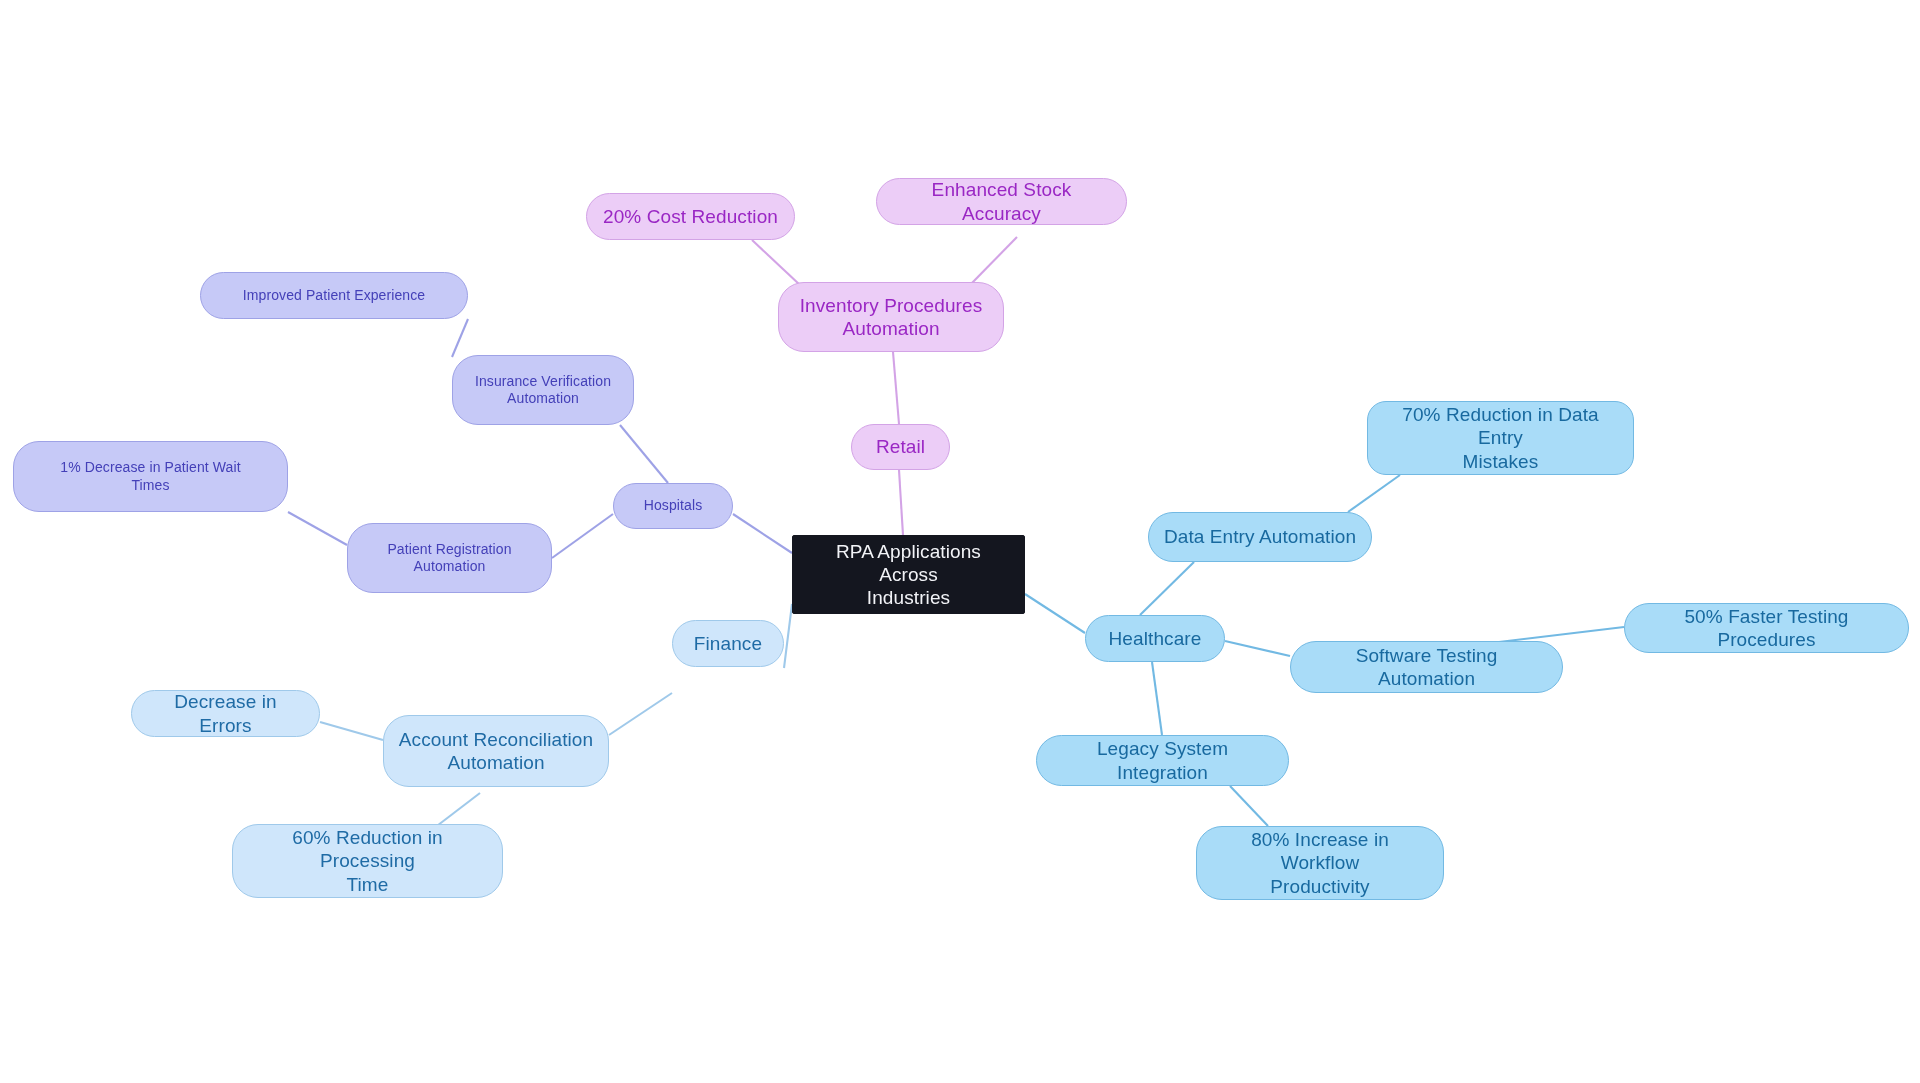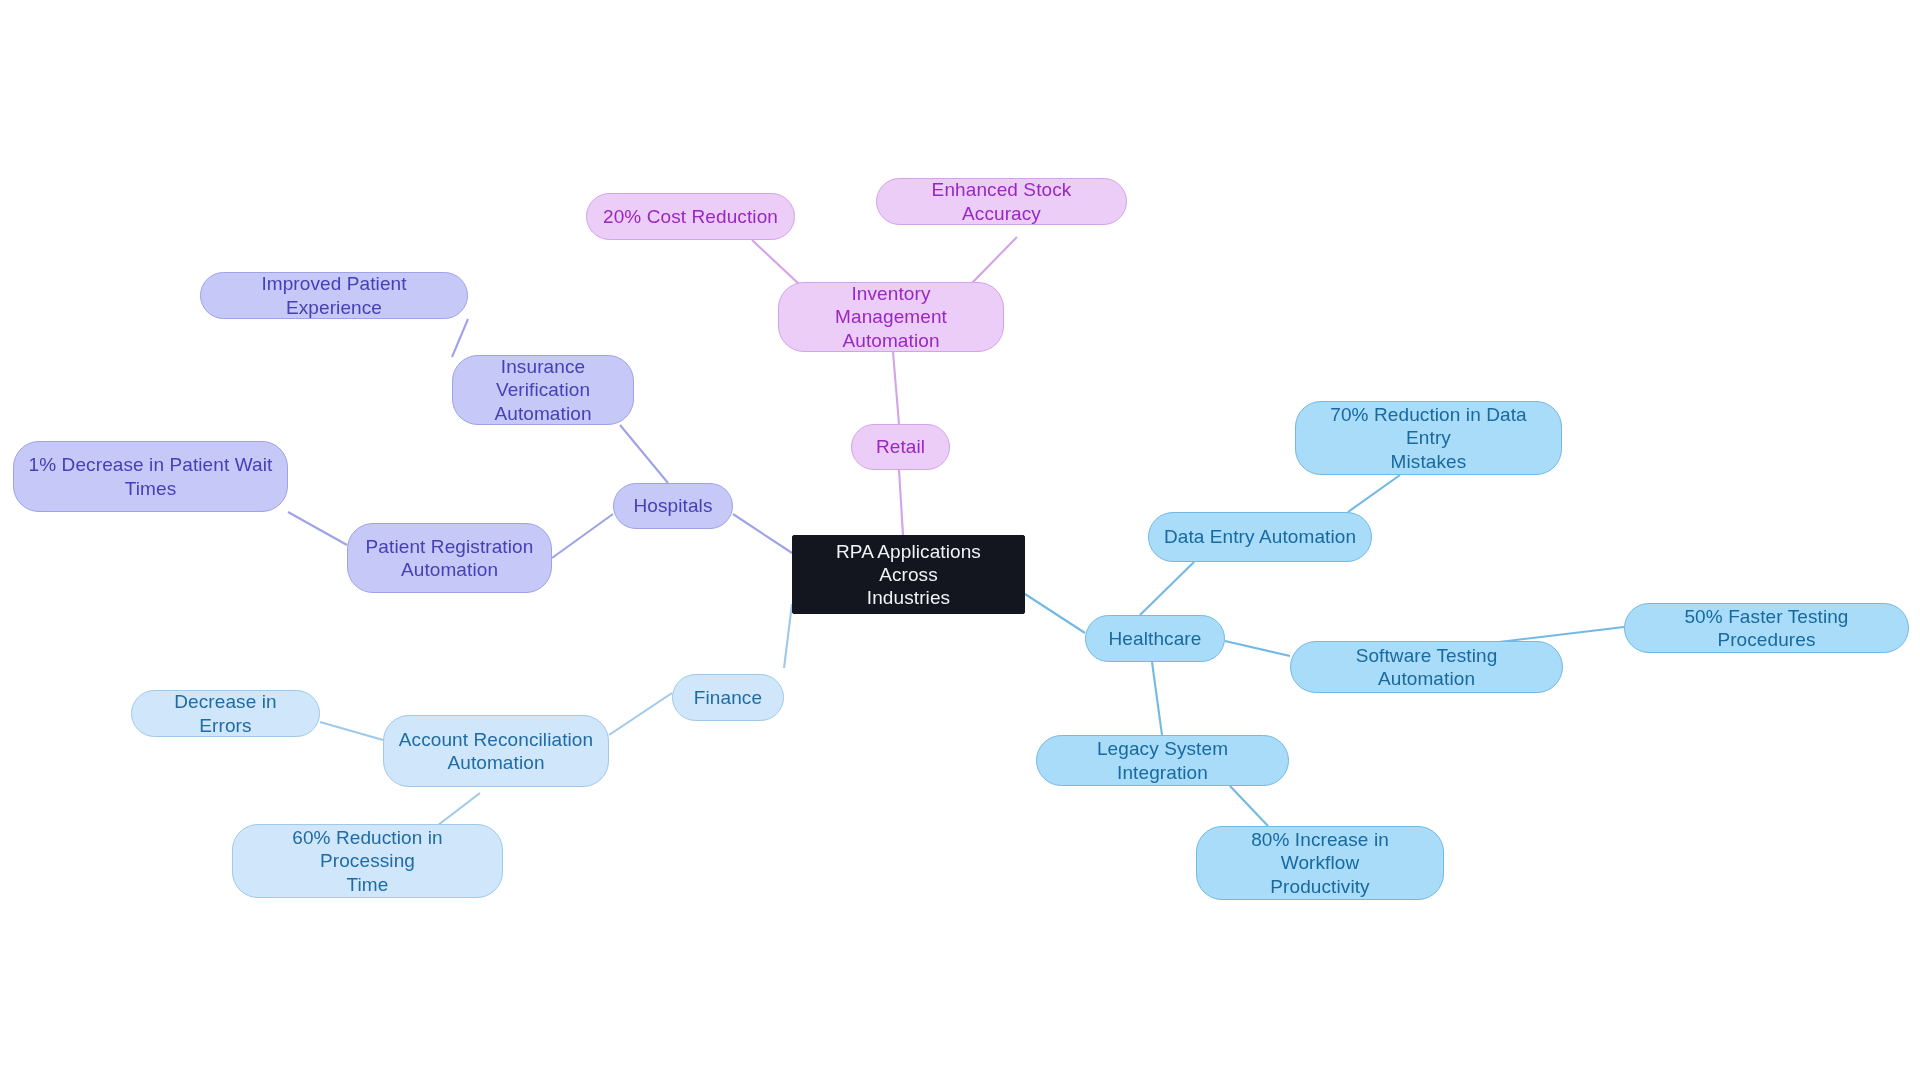--- a/index.html
+++ b/index.html
@@ -53,21 +53,21 @@
     color: #f2f3f7;
     font-size: 19px;
     border-radius: 2px;
   }
 
   
   .n-lav {
     background: #c6c9f7;
     border-color: #9ea2e6;
     color: #4440b8;
-    font-size: 19px;
+    font-size: 14px;
     align-items: center;
   }
 
   
   .n-pink {
     background: #eccdf7;
     border-color: #d3a3e6;
     color: #9a27c4;
     font-size: 19px;
   }
@@ -162,41 +162,41 @@
   <div class="node n-lav" style="left:13px; top:441px; width:275px; height:71px;">
     <span class="node-label">1% Decrease in Patient Wait
 Times</span>
   </div>
 
   <div class="node n-pink" style="left:851px; top:424px; width:99px; height:46px;">
     <span class="node-label">Retail</span>
   </div>
 
   <div class="node n-pink" style="left:778px; top:282px; width:226px; height:70px;">
-    <span class="node-label">Inventory Management
+    <span class="node-label">Inventory Procedures
 Automation</span>
   </div>
 
   <div class="node n-pink" style="left:586px; top:193px; width:209px; height:47px;">
     <span class="node-label">20% Cost Reduction</span>
   </div>
 
   <div class="node n-pink" style="left:876px; top:178px; width:251px; height:47px;">
     <span class="node-label">Enhanced Stock Accuracy</span>
   </div>
 
   <div class="node n-sky" style="left:1085px; top:615px; width:140px; height:47px;text-align:center;">
     <span class="node-label">Healthcare</span>
   </div>
 
   <div class="node n-sky" style="left:1148px; top:512px; width:224px; height:50px;">
     <span class="node-label">Data Entry Automation</span>
   </div>
 
-  <div class="node n-sky" style="left:1295px; top:401px; width:267px; height:74px;">
+  <div class="node n-sky" style="left:1367px; top:401px; width:267px; height:74px;border-radius:19px;">
     <span class="node-label">70% Reduction in Data Entry
 Mistakes</span>
   </div>
 
   <div class="node n-sky" style="left:1290px; top:641px; width:273px; height:52px;">
     <span class="node-label">Software Testing Automation</span>
   </div>
 
   <div class="node n-sky" style="left:1624px; top:603px; width:285px; height:50px;">
     <span class="node-label">50% Faster Testing Procedures</span>
@@ -204,21 +204,21 @@
 
   <div class="node n-sky" style="left:1036px; top:735px; width:253px; height:51px;">
     <span class="node-label">Legacy System Integration</span>
   </div>
 
   <div class="node n-sky" style="left:1196px; top:826px; width:248px; height:74px;">
     <span class="node-label">80% Increase in Workflow
 Productivity</span>
   </div>
 
-  <div class="node n-pale" style="left:672px; top:674px; width:112px; height:47px;">
+  <div class="node n-pale" style="left:672px; top:620px; width:112px; height:47px;">
     <span class="node-label">Finance</span>
   </div>
 
   <div class="node n-pale" style="left:383px; top:715px; width:226px; height:72px;">
     <span class="node-label">Account Reconciliation
 Automation</span>
   </div>
 
   <div class="node n-pale" style="left:131px; top:690px; width:189px; height:47px;">
     <span class="node-label">Decrease in Errors</span>

